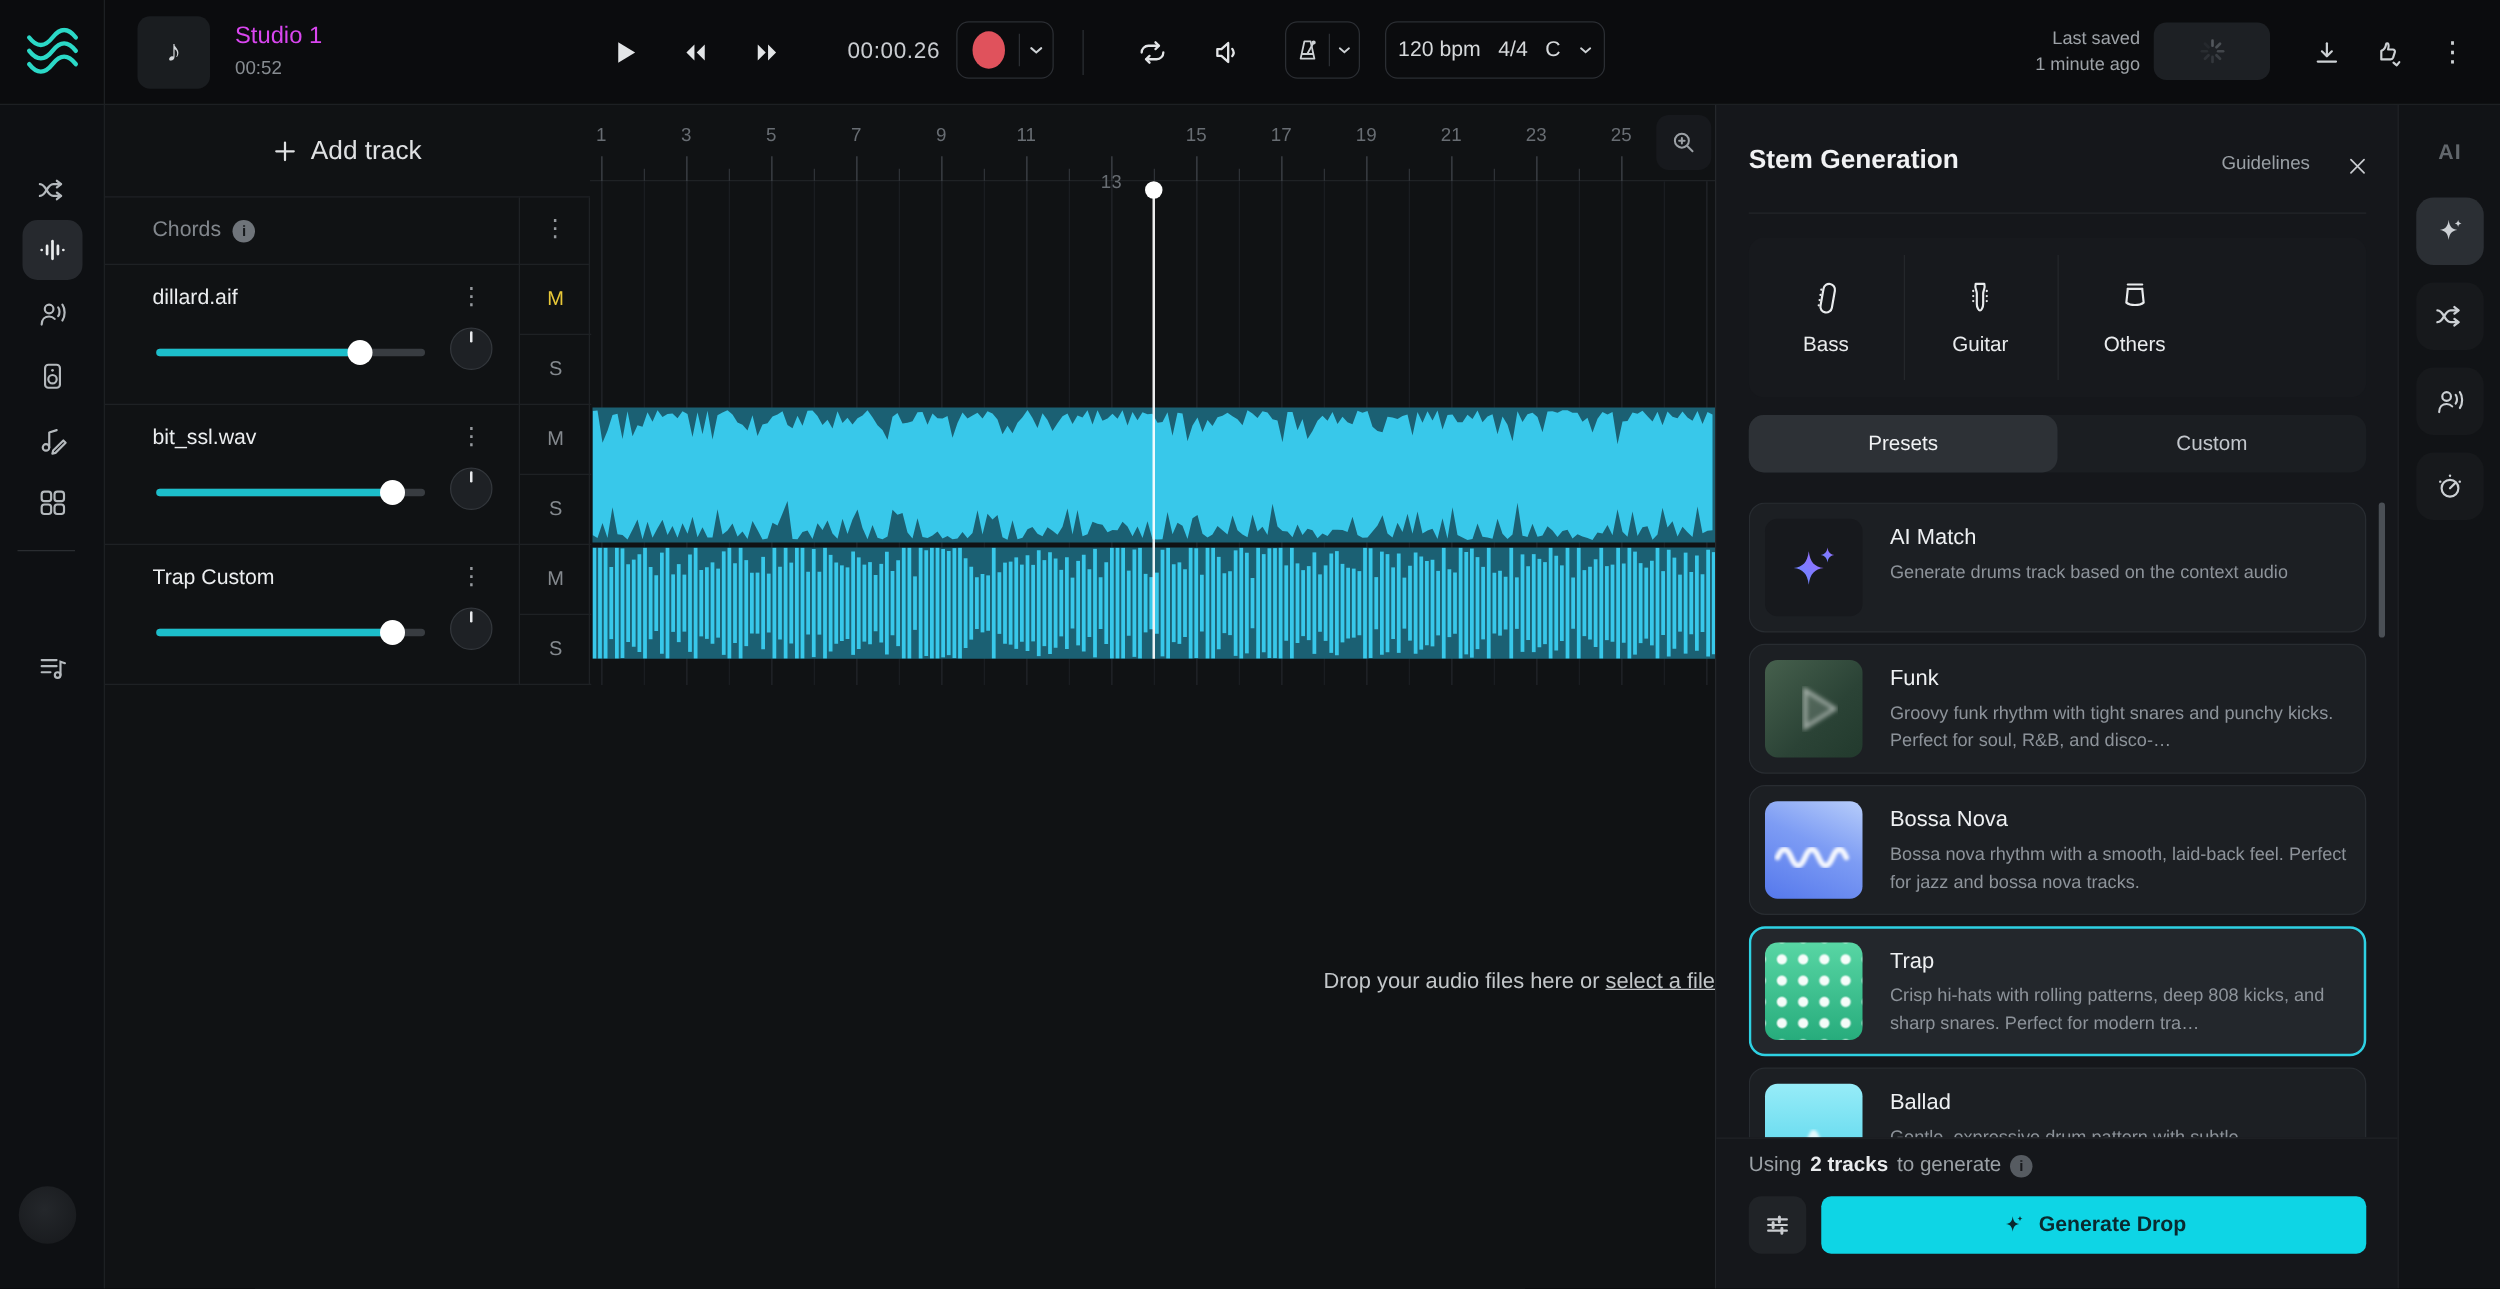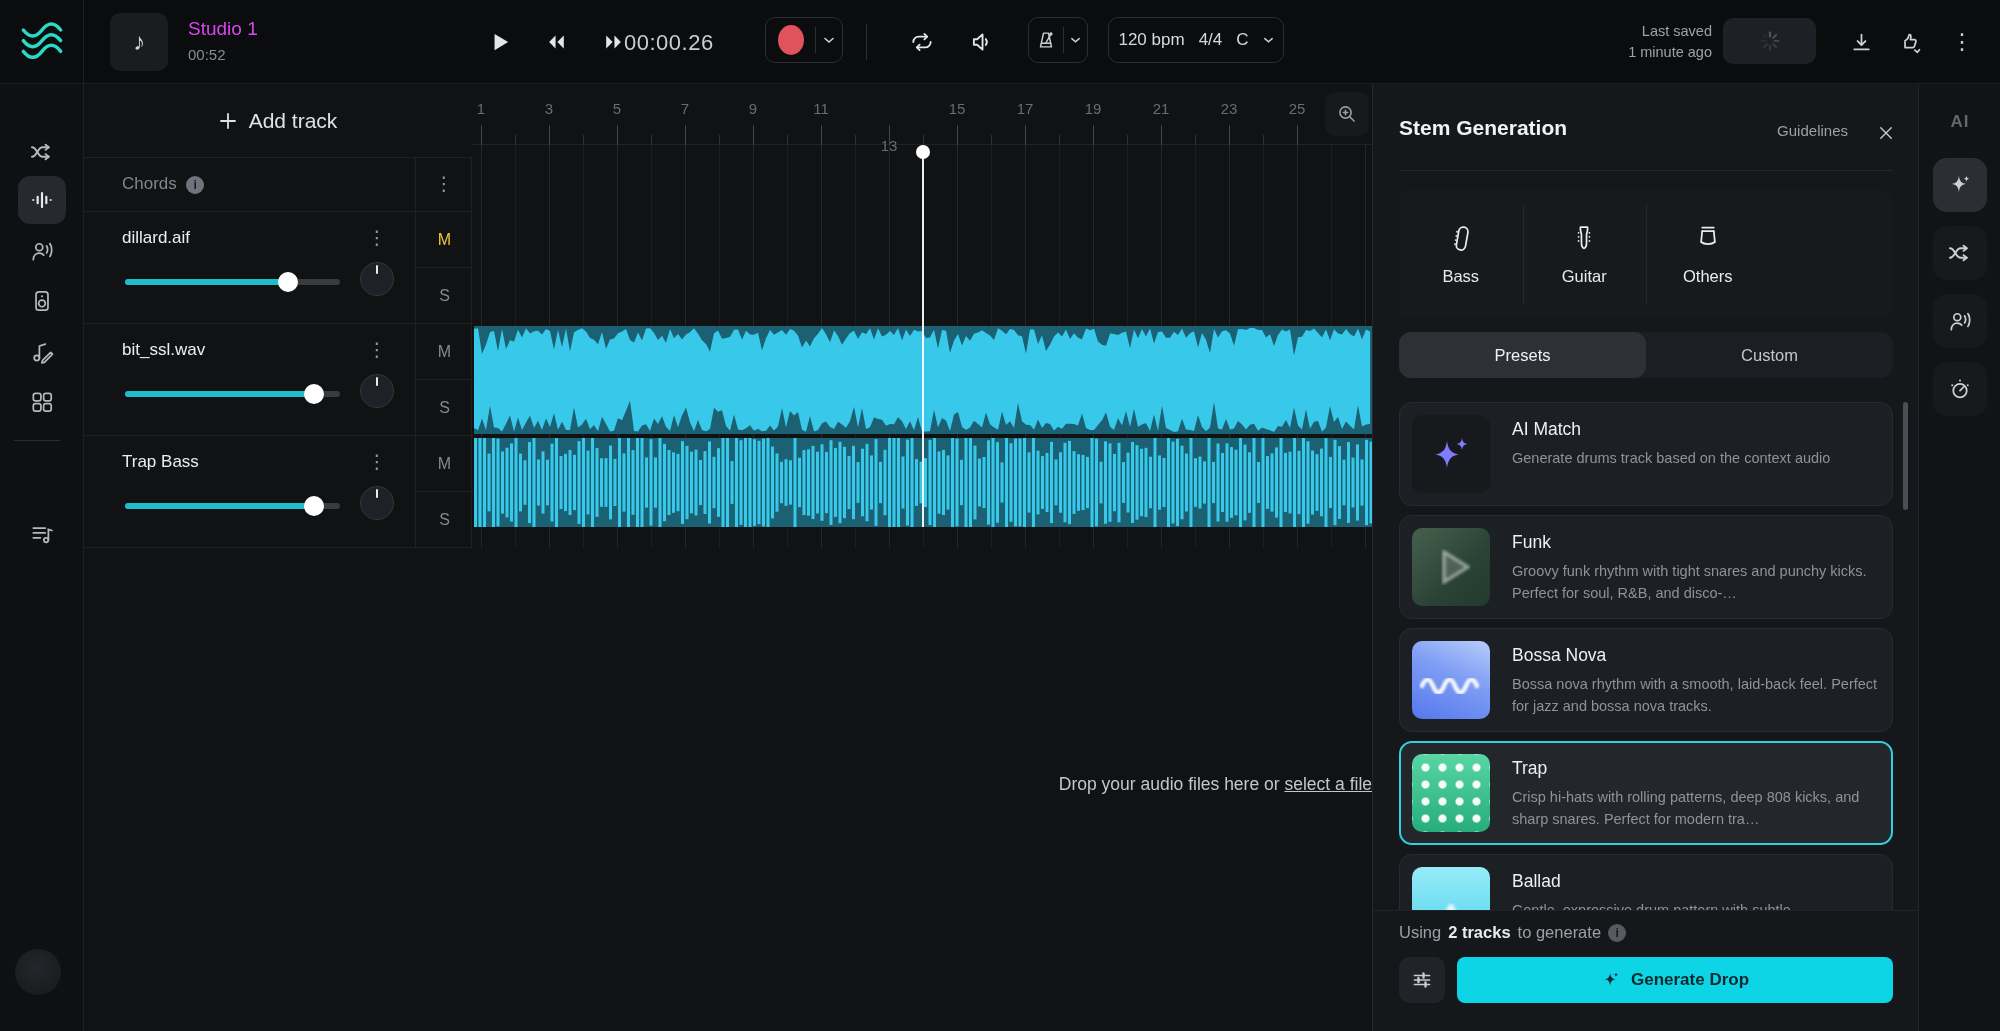--- a/index.html
+++ b/index.html
@@ -8,21 +8,21 @@
   svg{display:block;}
   i{font-style:normal;}
 
   
   .topbar{position:absolute;left:0;top:0;width:2000px;height:84px;background:#0b0c0e;border-bottom:1px solid #1d2023;z-index:5;}
   .logo-cell{position:absolute;left:0;top:0;width:84px;height:84px;border-right:1px solid #1d2023;display:flex;align-items:center;justify-content:center;}
   .note-tile{position:absolute;left:110px;top:13px;width:58px;height:58px;border-radius:10px;background:#1a1d20;display:flex;align-items:center;justify-content:center;color:#d3d6d9;font-size:24px;}
   .proj-title{position:absolute;left:188px;top:18px;font-size:19px;color:#d946ef;}
   .proj-duration{position:absolute;left:188px;top:46px;font-size:15px;color:#878c91;}
   .tb-btn{position:absolute;top:22px;width:44px;height:40px;display:flex;align-items:center;justify-content:center;color:#e3e5e7;cursor:pointer;}
-  .tb-time{position:absolute;left:624px;top:30px;width:98px;font-size:22px;letter-spacing:.5px;color:#c9ccd0;text-align:left;}
+  .tb-time{position:absolute;left:666px;top:30px;width:98px;font-size:18px;letter-spacing:.5px;color:#c9ccd0;text-align:center;}
   .tb-box{position:absolute;top:17px;height:46px;border:1px solid #2b2e33;border-radius:10px;display:flex;align-items:center;}
   .tb-sep-in{width:1px;height:26px;background:#2b2e33;}
   .rec-dot{width:26px;height:30px;border-radius:50%;background:#e0525c;}
   .tb-divider{position:absolute;left:866px;top:24px;width:1px;height:36px;background:#2b2e33;}
   .icon-btn{display:flex;align-items:center;justify-content:center;color:#cdd1d4;cursor:pointer;}
   .bpm-text{font-size:17px;color:#d6d9db;}
   .save-status{position:absolute;left:1570px;top:21px;width:142px;text-align:right;font-size:14.5px;line-height:1.45;color:#9da2a7;}
   .spinner-btn{position:absolute;left:1723px;top:18px;width:93px;height:46px;background:#1d2024;border-radius:10px;display:flex;align-items:center;justify-content:center;color:#565b60;}
   .kebab{font-size:22px;color:#cdd1d4;line-height:1;}
 
@@ -330,21 +330,21 @@
     <div class="track-row" style="top:240px">
       <div class="track-name">bit_ssl.wav</div>
       <span class="t-kebab" style="left:281px;top:16px">⋮</span>
       <div class="vol-slider">
           <div class="vol-fill" style="width: 88%;"></div>
           <div class="vol-handle" style="left: calc(88% - 10px);"></div>
         </div>
       <div class="pan-knob"></div>
     </div>
     <div class="track-row" style="top:352px">
-      <div class="track-name">Trap Bass</div>
+      <div class="track-name">Trap Custom</div>
       <span class="t-kebab" style="left:281px;top:16px">⋮</span>
       <div class="vol-slider">
           <div class="vol-fill" style="width: 88%;"></div>
           <div class="vol-handle" style="left: calc(88% - 10px);"></div>
         </div>
       <div class="pan-knob"></div>
     </div>
 
     <div class="ms-col">
       <div class="ms-cell ms-mute muted" style="top:54px">M</div>

